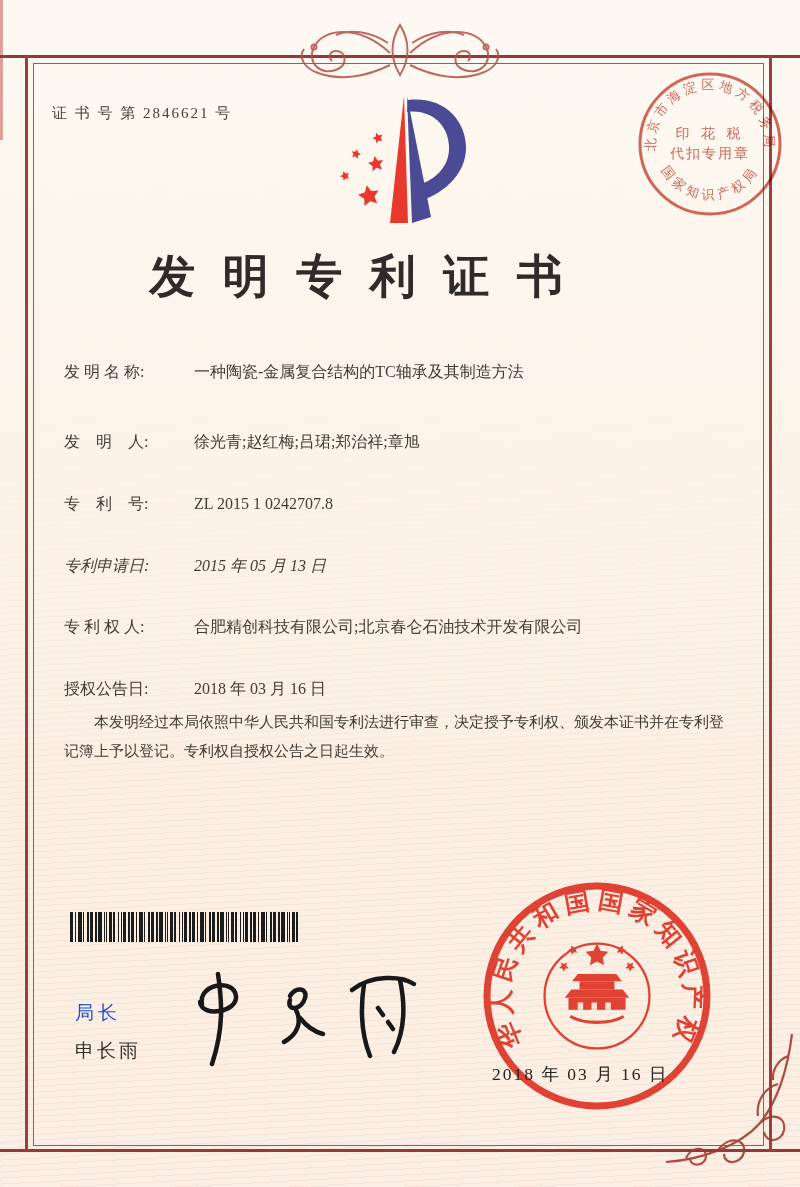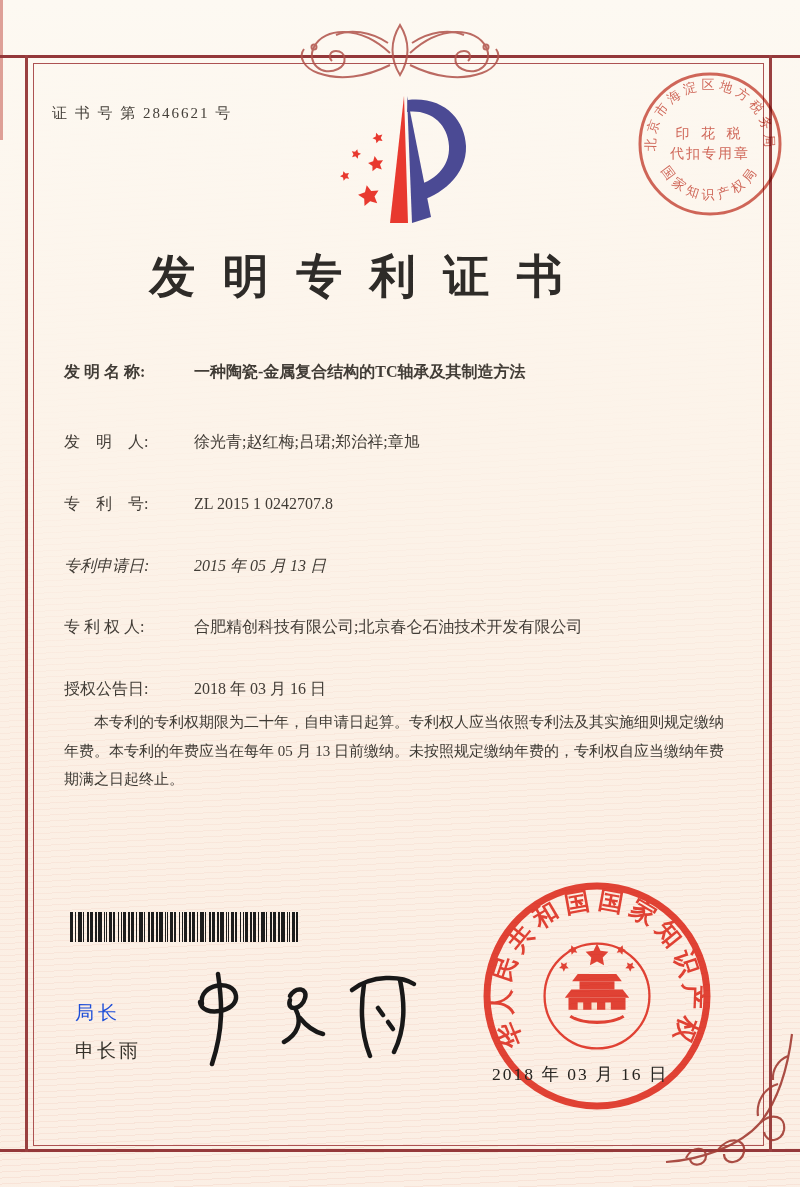--- a/index.html
+++ b/index.html
@@ -25,21 +25,21 @@
   .ornament-corner{left:660px;top:1026px;width:140px;height:155px;}
   
   .cert-no{left:52px;top:104px;font-size:15px;letter-spacing:2px;color:#45403a;}
   .logo{left:312px;top:88px;width:180px;height:145px;}
   .title{left:0;width:720px;top:246px;text-align:center;font-size:46px;font-weight:bold;
          letter-spacing:8px;color:#2e2b28;}
   
   .field-row{left:64px;width:680px;font-size:16px;color:#413c36;white-space:nowrap;}
   .field-label{display:inline-block;min-width:122px;}
   .field-value{margin-left:8px;}
-  .f0{top:362px;font-weight:bold;}.f1{top:432px;}.f2{top:494px;}.f3{top:556px;font-style:italic;}.f4{top:617px;}.f5{top:679px;}
+  .f0{top:362px;}.f1{top:432px;}.f2{top:494px;}.f3{top:556px;font-style:italic;}.f4{top:617px;}.f5{top:679px;}
   
   .paras{left:64px;top:708px;width:674px;font-size:15px;line-height:28.5px;color:#3e3a34;}
   .paras p{margin:0;text-indent:2em;}
   
   .barcode{left:68px;top:912px;width:235px;height:30px;}
   .signer-title{left:75px;top:1000px;font-size:19px;letter-spacing:4px;color:#1d4ed8;}
   .signer-name{left:75px;top:1038px;font-size:19px;letter-spacing:3px;color:#343029;text-align:center;}
   .signature{left:172px;top:966px;width:270px;height:106px;}
   .seal-main{left:472px;top:876px;width:250px;height:250px;mix-blend-mode:multiply;opacity:.93;}
   .seal-tax{left:628px;top:64px;width:164px;height:164px;mix-blend-mode:multiply;opacity:.85;}
@@ -120,21 +120,21 @@
   <span class="field-label">专利申请日:</span><span class="field-value">2015 年 05 月 13 日</span>
 </div>
 <div class="abs field-row f4">
   <span class="field-label">专 利 权 人:</span><span class="field-value">合肥精创科技有限公司;北京春仑石油技术开发有限公司</span>
 </div>
 <div class="abs field-row f5">
   <span class="field-label">授权公告日:</span><span class="field-value">2018 年 03 月 16 日</span>
 </div>
 
 <div class="abs paras">
-  <p>本专利的专利权期限为二十年，自申请日起算。专利权人应当依照专利法及其实施细则规定缴纳年费。本专利的年费应当在每年 05 月 13 日前缴纳。未按照规定缴纳年费的，专利权自应当缴纳年费期满之日起终止。</p>
+  <p>本发明经过本局依照中华人民共和国专利法进行审查，决定授予专利权、颁发本证书并在专利登记簿上予以登记。专利权自授权公告之日起生效。</p>
 </div>
 
 <svg class="abs barcode" viewBox="0 0 235 30" preserveAspectRatio="none">
   <path d="M2,15 H 233" stroke="#1c1c1c" stroke-width="30" stroke-dasharray="3 2 1 2 4 1 1 3 2 1 3 2 2 1 4 2 1 1 1 2 3 1 2 3 1 2 1 1 3 2 2 1"></path>
 </svg>
 
 <div class="abs signer-title">局长</div>
 <div class="abs signer-name">申长雨</div>
 
 <svg class="abs signature" viewBox="0 0 270 106">

